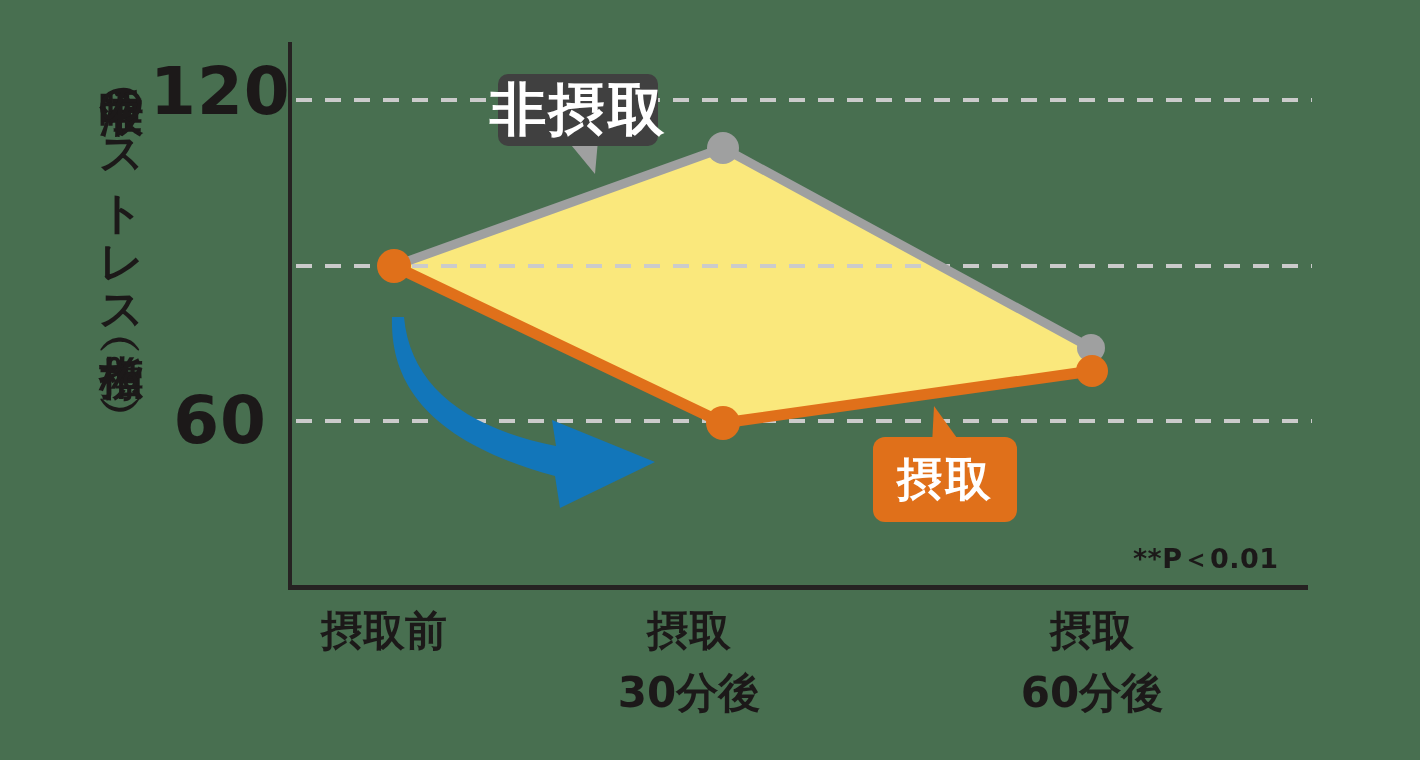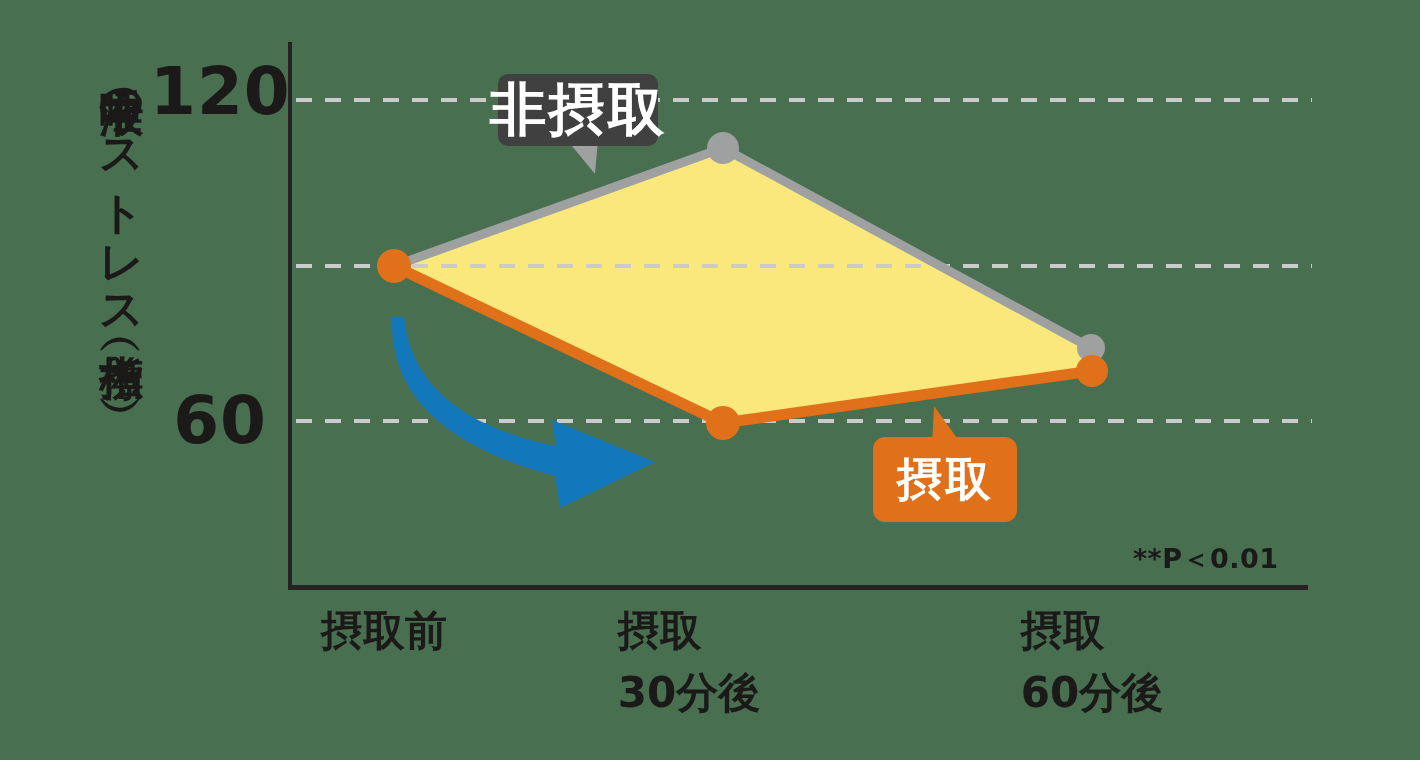--- a/index.html
+++ b/index.html
@@ -27,21 +27,21 @@
     text-align:right;
     font-size:66px;font-weight:600;
     color:#1C1919;
     transform:translateY(-50%);
     letter-spacing:1px;
     line-height:1;
   }
   .xlabel{
     top:600px;
     transform:translateX(-50%);
-    text-align:left;
+    text-align:center;
     font-size:42px;font-weight:600;
     line-height:62px;
     color:#1C1919;
     white-space:nowrap;
   }
   .xlabel span{display:block;}
   .callout{
     display:flex;align-items:center;justify-content:center;
     color:#FFFFFF;font-weight:700;
     white-space:nowrap;

